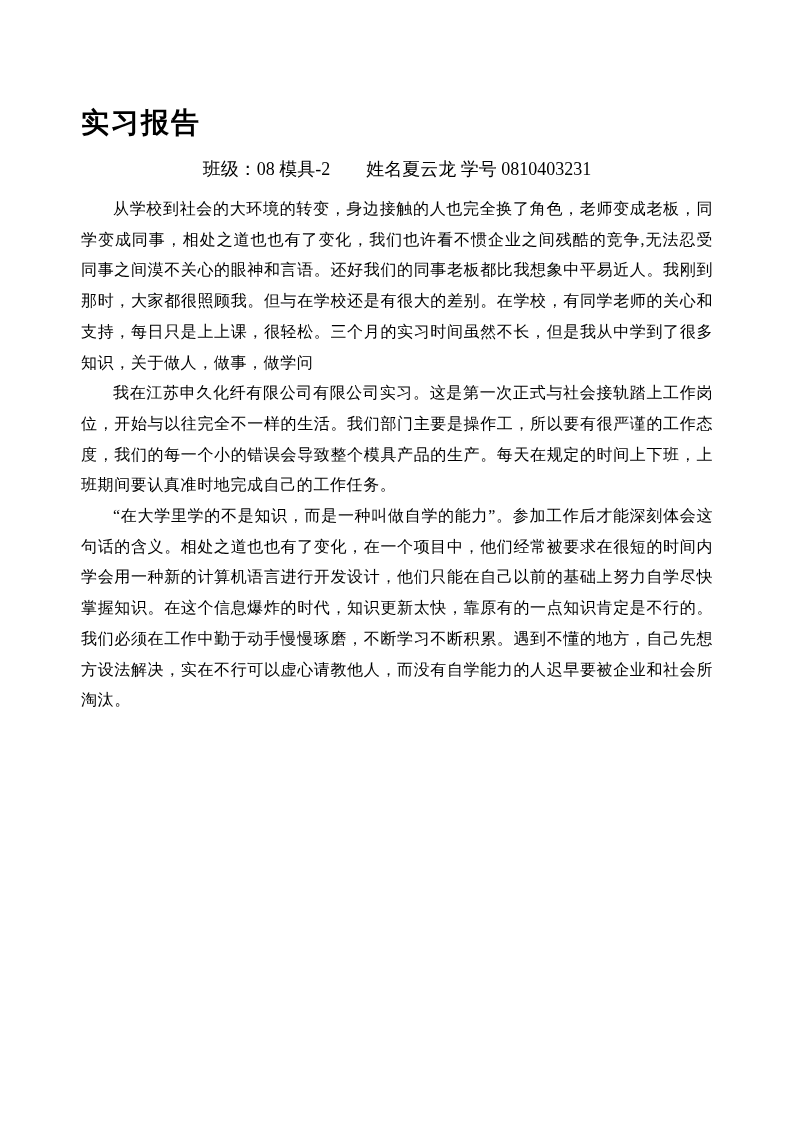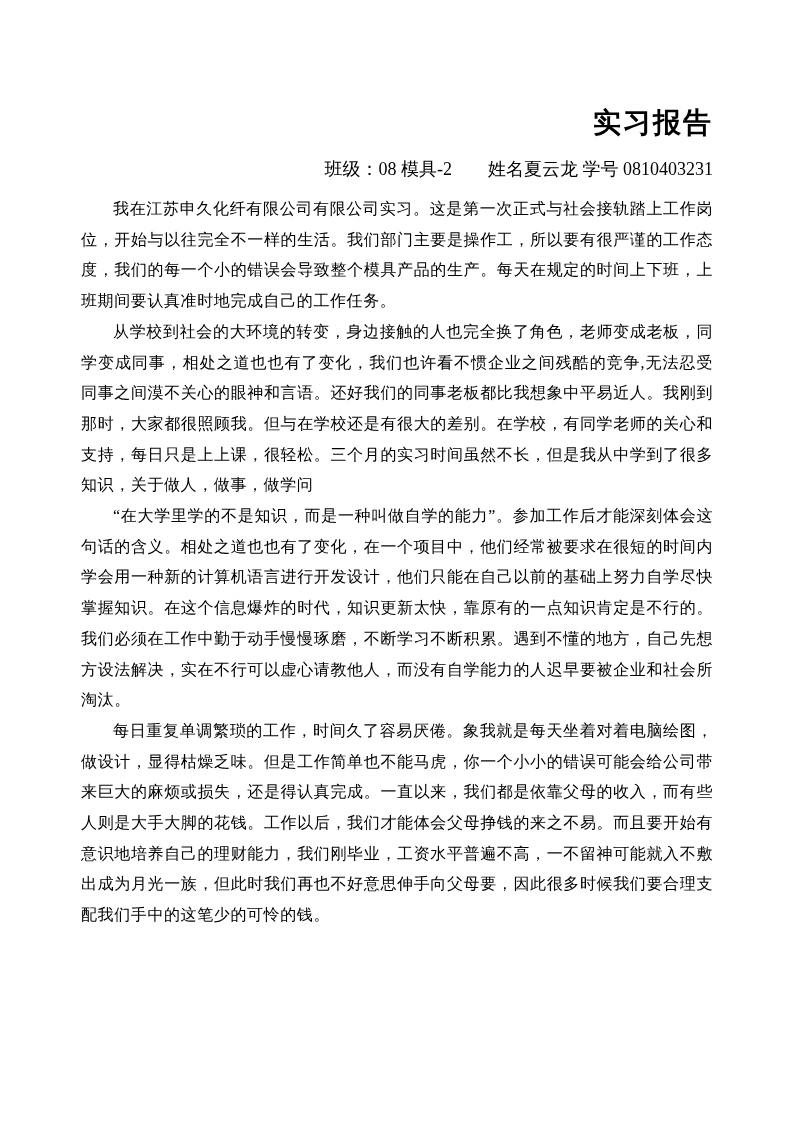--- a/index.html
+++ b/index.html
@@ -17,27 +17,27 @@
     padding: 106px 81px 0 81px;
     font-family: "Liberation Serif", "DejaVu Serif", serif;
     color: #000000;
     overflow: hidden;
   }
   .doc-title {
     margin: 0 0 16px 0;
     font-size: 28px;
     line-height: 34px;
     font-weight: bold;
-    text-align: right;
+    text-align: left;
     letter-spacing: 2px;
   }
   .doc-byline {
     font-size: 18px;
     line-height: 26px;
-    text-align: right;
+    text-align: center;
     margin: 0 0 12px 0;
     white-space: pre;
   }
   .doc-body p {
     margin: 0;
     font-size: 16px;
     line-height: 30.7px;
     letter-spacing: 0.6px;
     text-indent: 2em;
     text-align: justify;
@@ -45,18 +45,17 @@
 </style>
 </head>
 <body>
 
 <div class="page">
   <h1 class="doc-title">实习报告</h1>
 
   <div class="doc-byline">班级：08 模具-2　　姓名夏云龙 学号 0810403231</div>
 
   <div class="doc-body">
+    <p>从学校到社会的大环境的转变，身边接触的人也完全换了角色，老师变成老板，同学变成同事，相处之道也也有了变化，我们也许看不惯企业之间残酷的竞争,无法忍受同事之间漠不关心的眼神和言语。还好我们的同事老板都比我想象中平易近人。我刚到那时，大家都很照顾我。但与在学校还是有很大的差别。在学校，有同学老师的关心和支持，每日只是上上课，很轻松。三个月的实习时间虽然不长，但是我从中学到了很多知识，关于做人，做事，做学问</p>
     <p>我在江苏申久化纤有限公司有限公司实习。这是第一次正式与社会接轨踏上工作岗位，开始与以往完全不一样的生活。我们部门主要是操作工，所以要有很严谨的工作态度，我们的每一个小的错误会导致整个模具产品的生产。每天在规定的时间上下班，上班期间要认真准时地完成自己的工作任务。</p>
-    <p>从学校到社会的大环境的转变，身边接触的人也完全换了角色，老师变成老板，同学变成同事，相处之道也也有了变化，我们也许看不惯企业之间残酷的竞争,无法忍受同事之间漠不关心的眼神和言语。还好我们的同事老板都比我想象中平易近人。我刚到那时，大家都很照顾我。但与在学校还是有很大的差别。在学校，有同学老师的关心和支持，每日只是上上课，很轻松。三个月的实习时间虽然不长，但是我从中学到了很多知识，关于做人，做事，做学问</p>
     <p>“在大学里学的不是知识，而是一种叫做自学的能力”。参加工作后才能深刻体会这句话的含义。相处之道也也有了变化，在一个项目中，他们经常被要求在很短的时间内学会用一种新的计算机语言进行开发设计，他们只能在自己以前的基础上努力自学尽快掌握知识。在这个信息爆炸的时代，知识更新太快，靠原有的一点知识肯定是不行的。我们必须在工作中勤于动手慢慢琢磨，不断学习不断积累。遇到不懂的地方，自己先想方设法解决，实在不行可以虚心请教他人，而没有自学能力的人迟早要被企业和社会所淘汰。</p>
-    <p>每日重复单调繁琐的工作，时间久了容易厌倦。象我就是每天坐着对着电脑绘图，做设计，显得枯燥乏味。但是工作简单也不能马虎，你一个小小的错误可能会给公司带来巨大的麻烦或损失，还是得认真完成。一直以来，我们都是依靠父母的收入，而有些人则是大手大脚的花钱。工作以后，我们才能体会父母挣钱的来之不易。而且要开始有意识地培养自己的理财能力，我们刚毕业，工资水平普遍不高，一不留神可能就入不敷出成为月光一族，但此时我们再也不好意思伸手向父母要，因此很多时候我们要合理支配我们手中的这笔少的可怜的钱。</p>
   </div>
 </div>
 
 </body></html>

